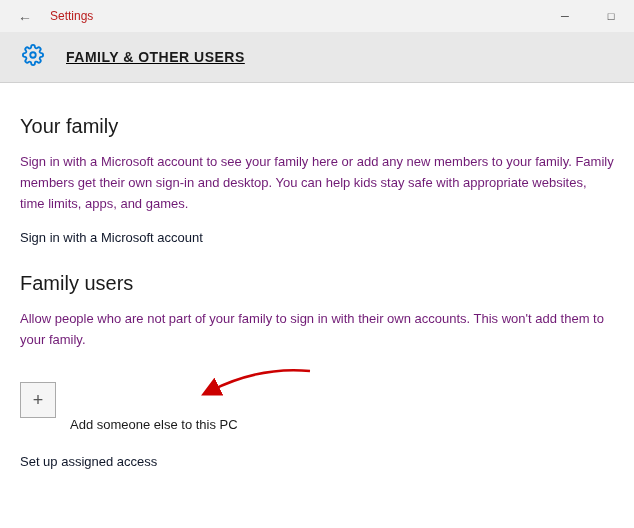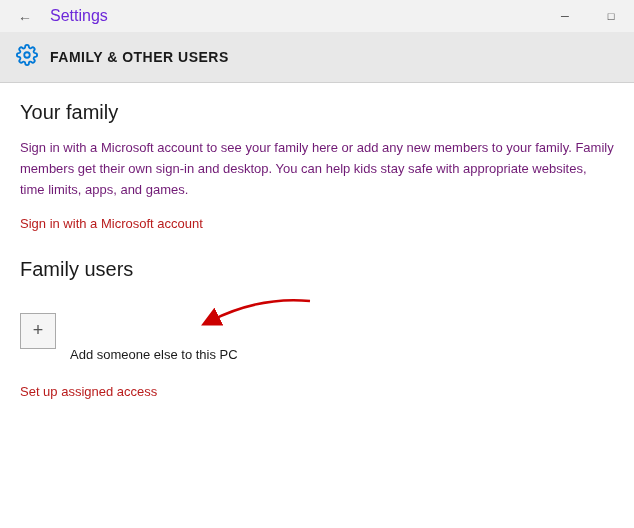--- a/index.html
+++ b/index.html
@@ -25,22 +25,22 @@
       padding: 0 0 0 10px;
     }
 
     .titlebar-left {
       display: flex;
       align-items: center;
       gap: 10px;
     }
 
     .titlebar-title {
-      font-size: 16px;
-      color: #6d28d9;
+      font-size: 12px;
+      color: #b91c1c;
     }
 
     .titlebar-controls {
       display: flex;
       align-items: center;
     }
 
     .titlebar-btn {
       width: 46px;
       height: 32px;
@@ -60,60 +60,61 @@
       justify-content: center;
       cursor: pointer;
       color: #555;
       font-size: 14px;
     }
 
     .header {
       display: flex;
       align-items: center;
       background: #e8e8e8;
-      padding: 12px 16px;
-      gap: 12px;
+      padding: 12px 22px;
+      gap: 22px;
       border-bottom: 1px solid #d0d0d0;
+      text-decoration: underline;
     }
 
     .gear-icon svg {
       width: 22px;
       height: 22px;
     }
 
     .header-title {
       font-size: 14px;
       font-weight: 600;
       color: #1a1a1a;
       letter-spacing: 0.5px;
     }
 
     .content {
       background: #ffffff;
-      padding: 18px 20px 20px 20px;
+      padding: 32px 20px 20px 20px;
       height: calc(528px - 32px - 50px);
       overflow-y: auto;
     }
 
     .section-title {
       font-size: 20px;
       font-weight: 400;
       color: #1a1a1a;
       margin-bottom: 14px;
     }
 
     .section-desc {
       font-size: 13px;
       color: #701a75;
       line-height: 1.6;
       margin-bottom: 14px;
     }
 
     .link {
-      color: #b91c1c;
+      color: #0f172a;
       font-size: 13px;
       cursor: pointer;
       text-decoration: none;
     }
 
     .section-divider {
       margin: 26px 0 16px 0;
     }
 
     .add-user-row {
@@ -186,20 +187,21 @@
 <div class="content">
 
   <div>
     <h2 class="section-title">Your family</h2>
     <p class="section-desc">Sign in with a Microsoft account to see your family here or add any new members to your family. Family members get their own sign-in and desktop. You can help kids stay safe with appropriate websites, time limits, apps, and games.</p>
     <a class="link">Sign in with a Microsoft account</a>
   </div>
 
   <div class="section-divider">
     <h2 class="section-title">Family users</h2>
+    <p class="section-desc">Allow people who are not part of your family to sign in with their own accounts. This won't add them to your family.</p>
 
     <div class="add-user-row">
       <div class="add-user-btn">
         <span style="font-size:18px; color:#555; font-weight:300;">+</span>
       </div>
       <span class="add-user-label">Add someone else to this PC</span>
 
       <svg class="arrow-annotation" viewBox="0 0 120 50">
         <defs>
           <marker id="arrowhead" markerWidth="8" markerHeight="8" refX="4" refY="4" orient="auto">

